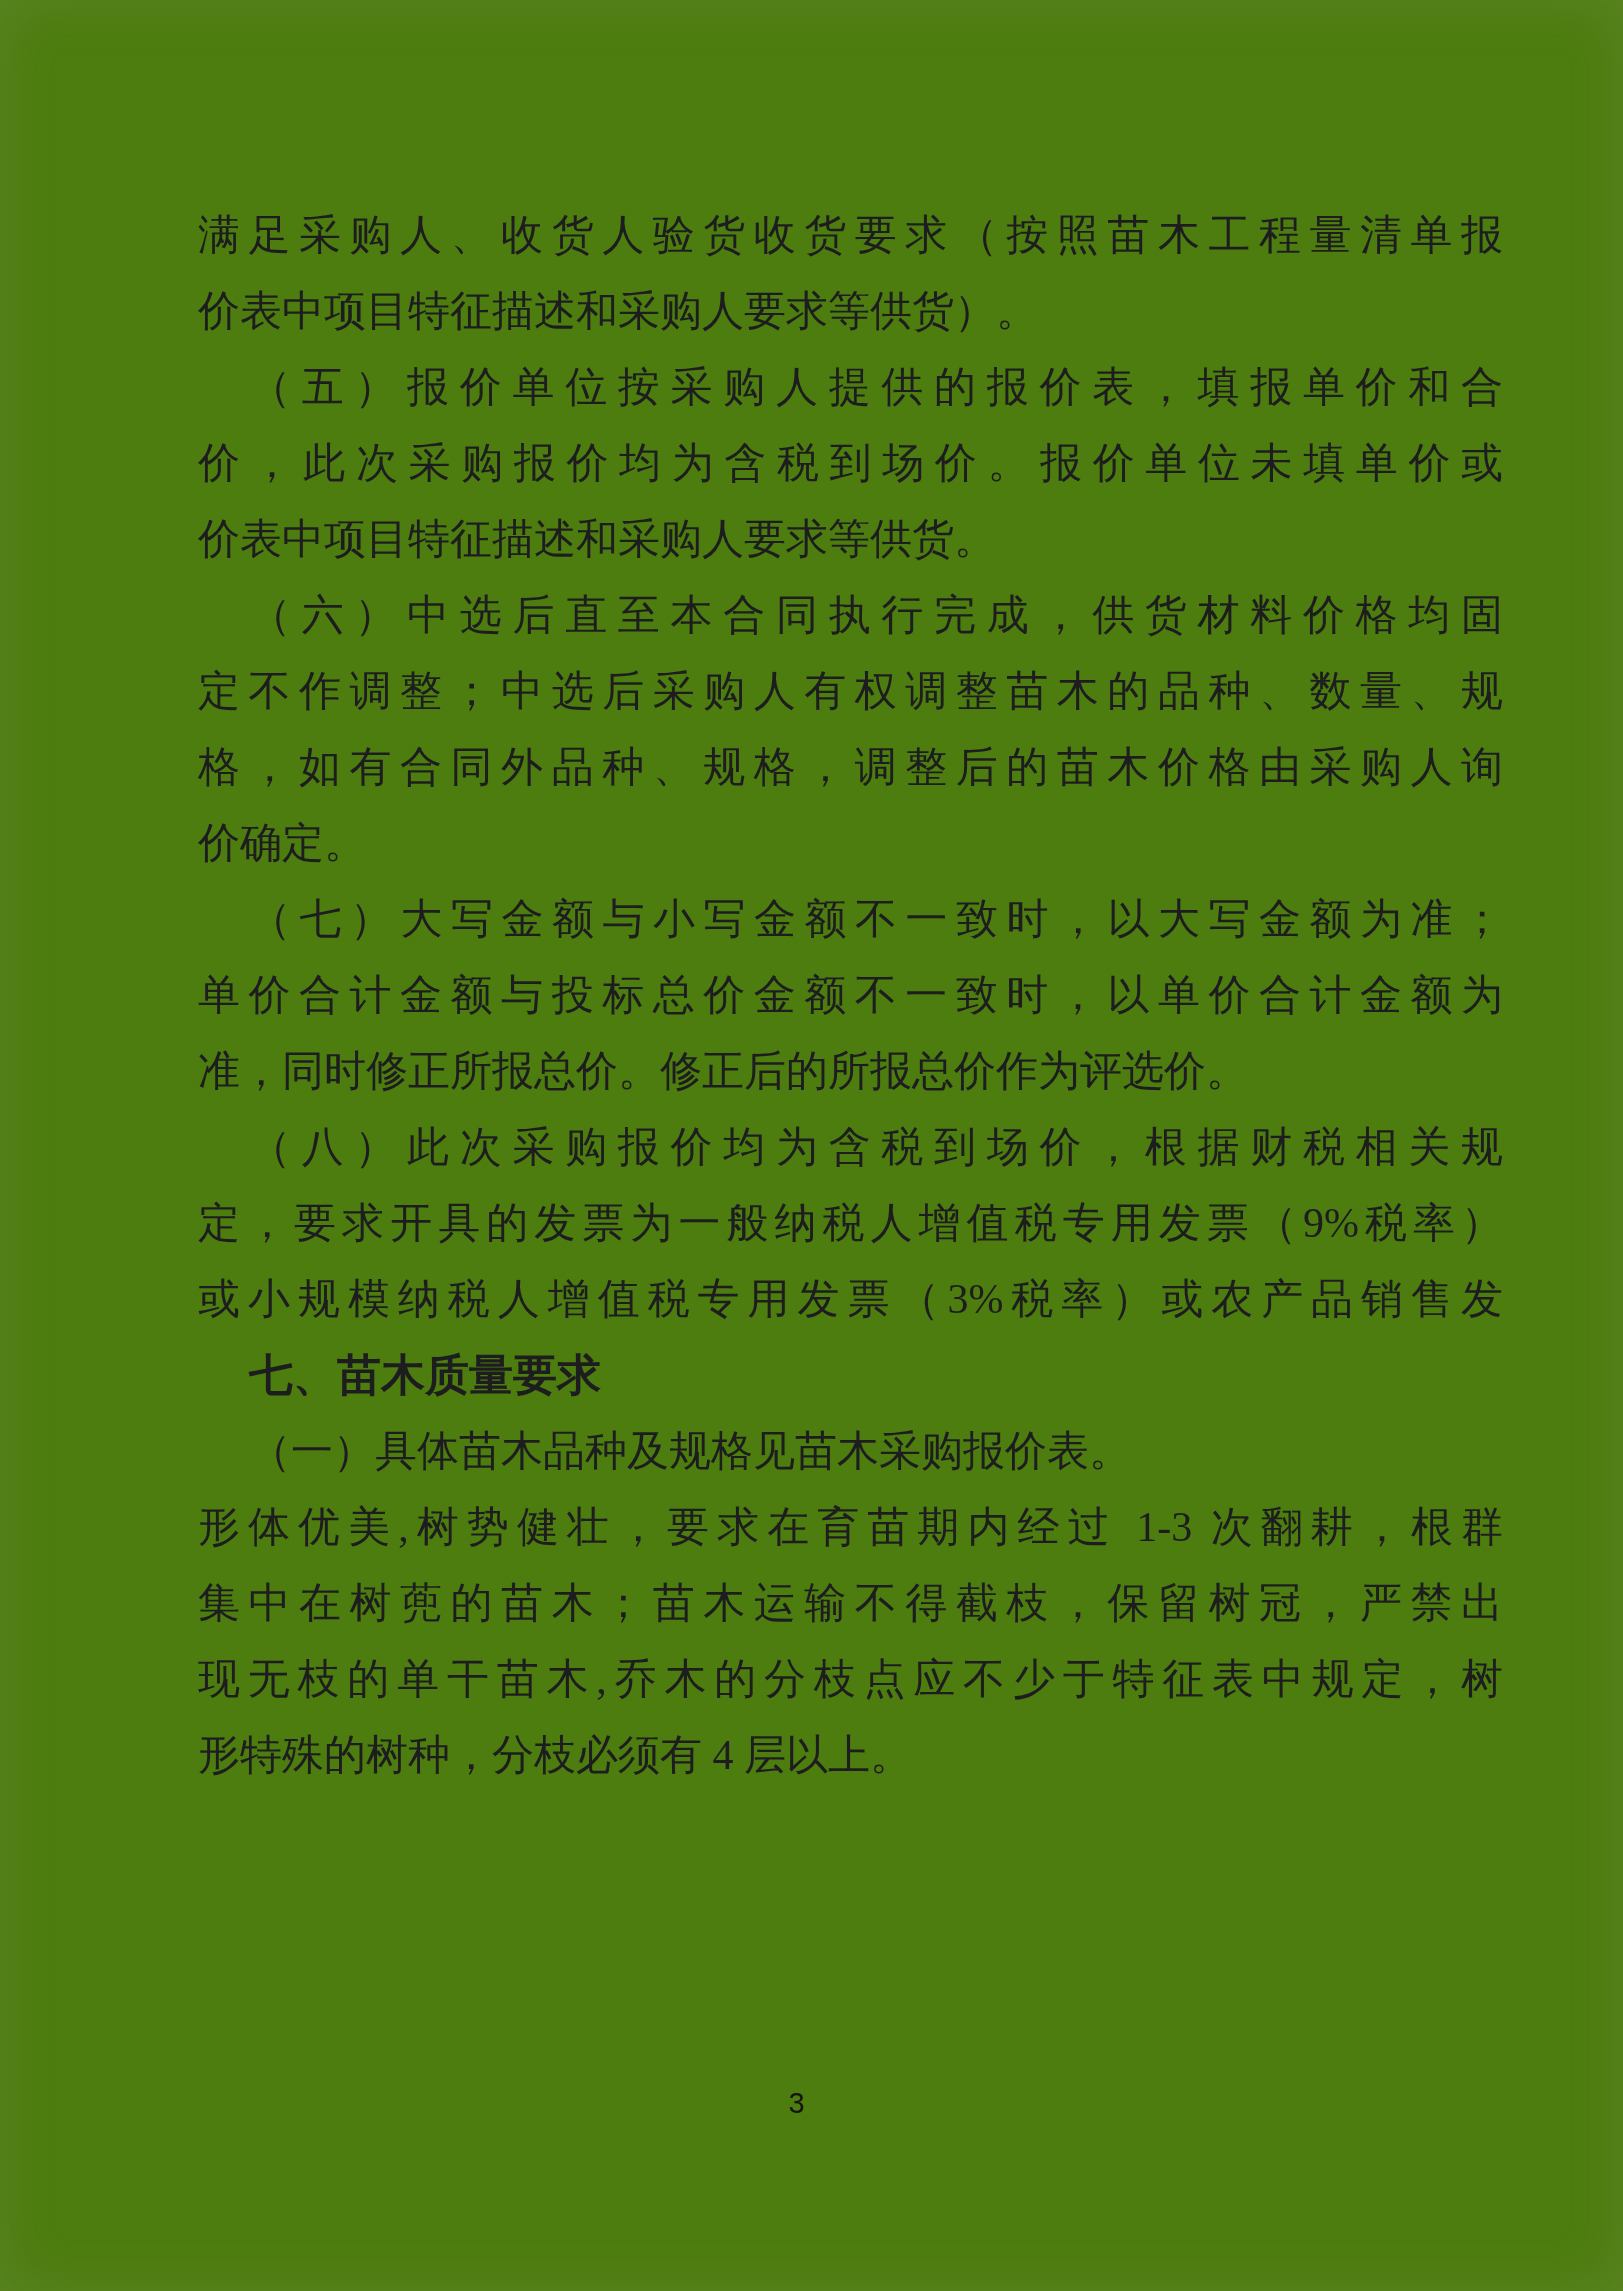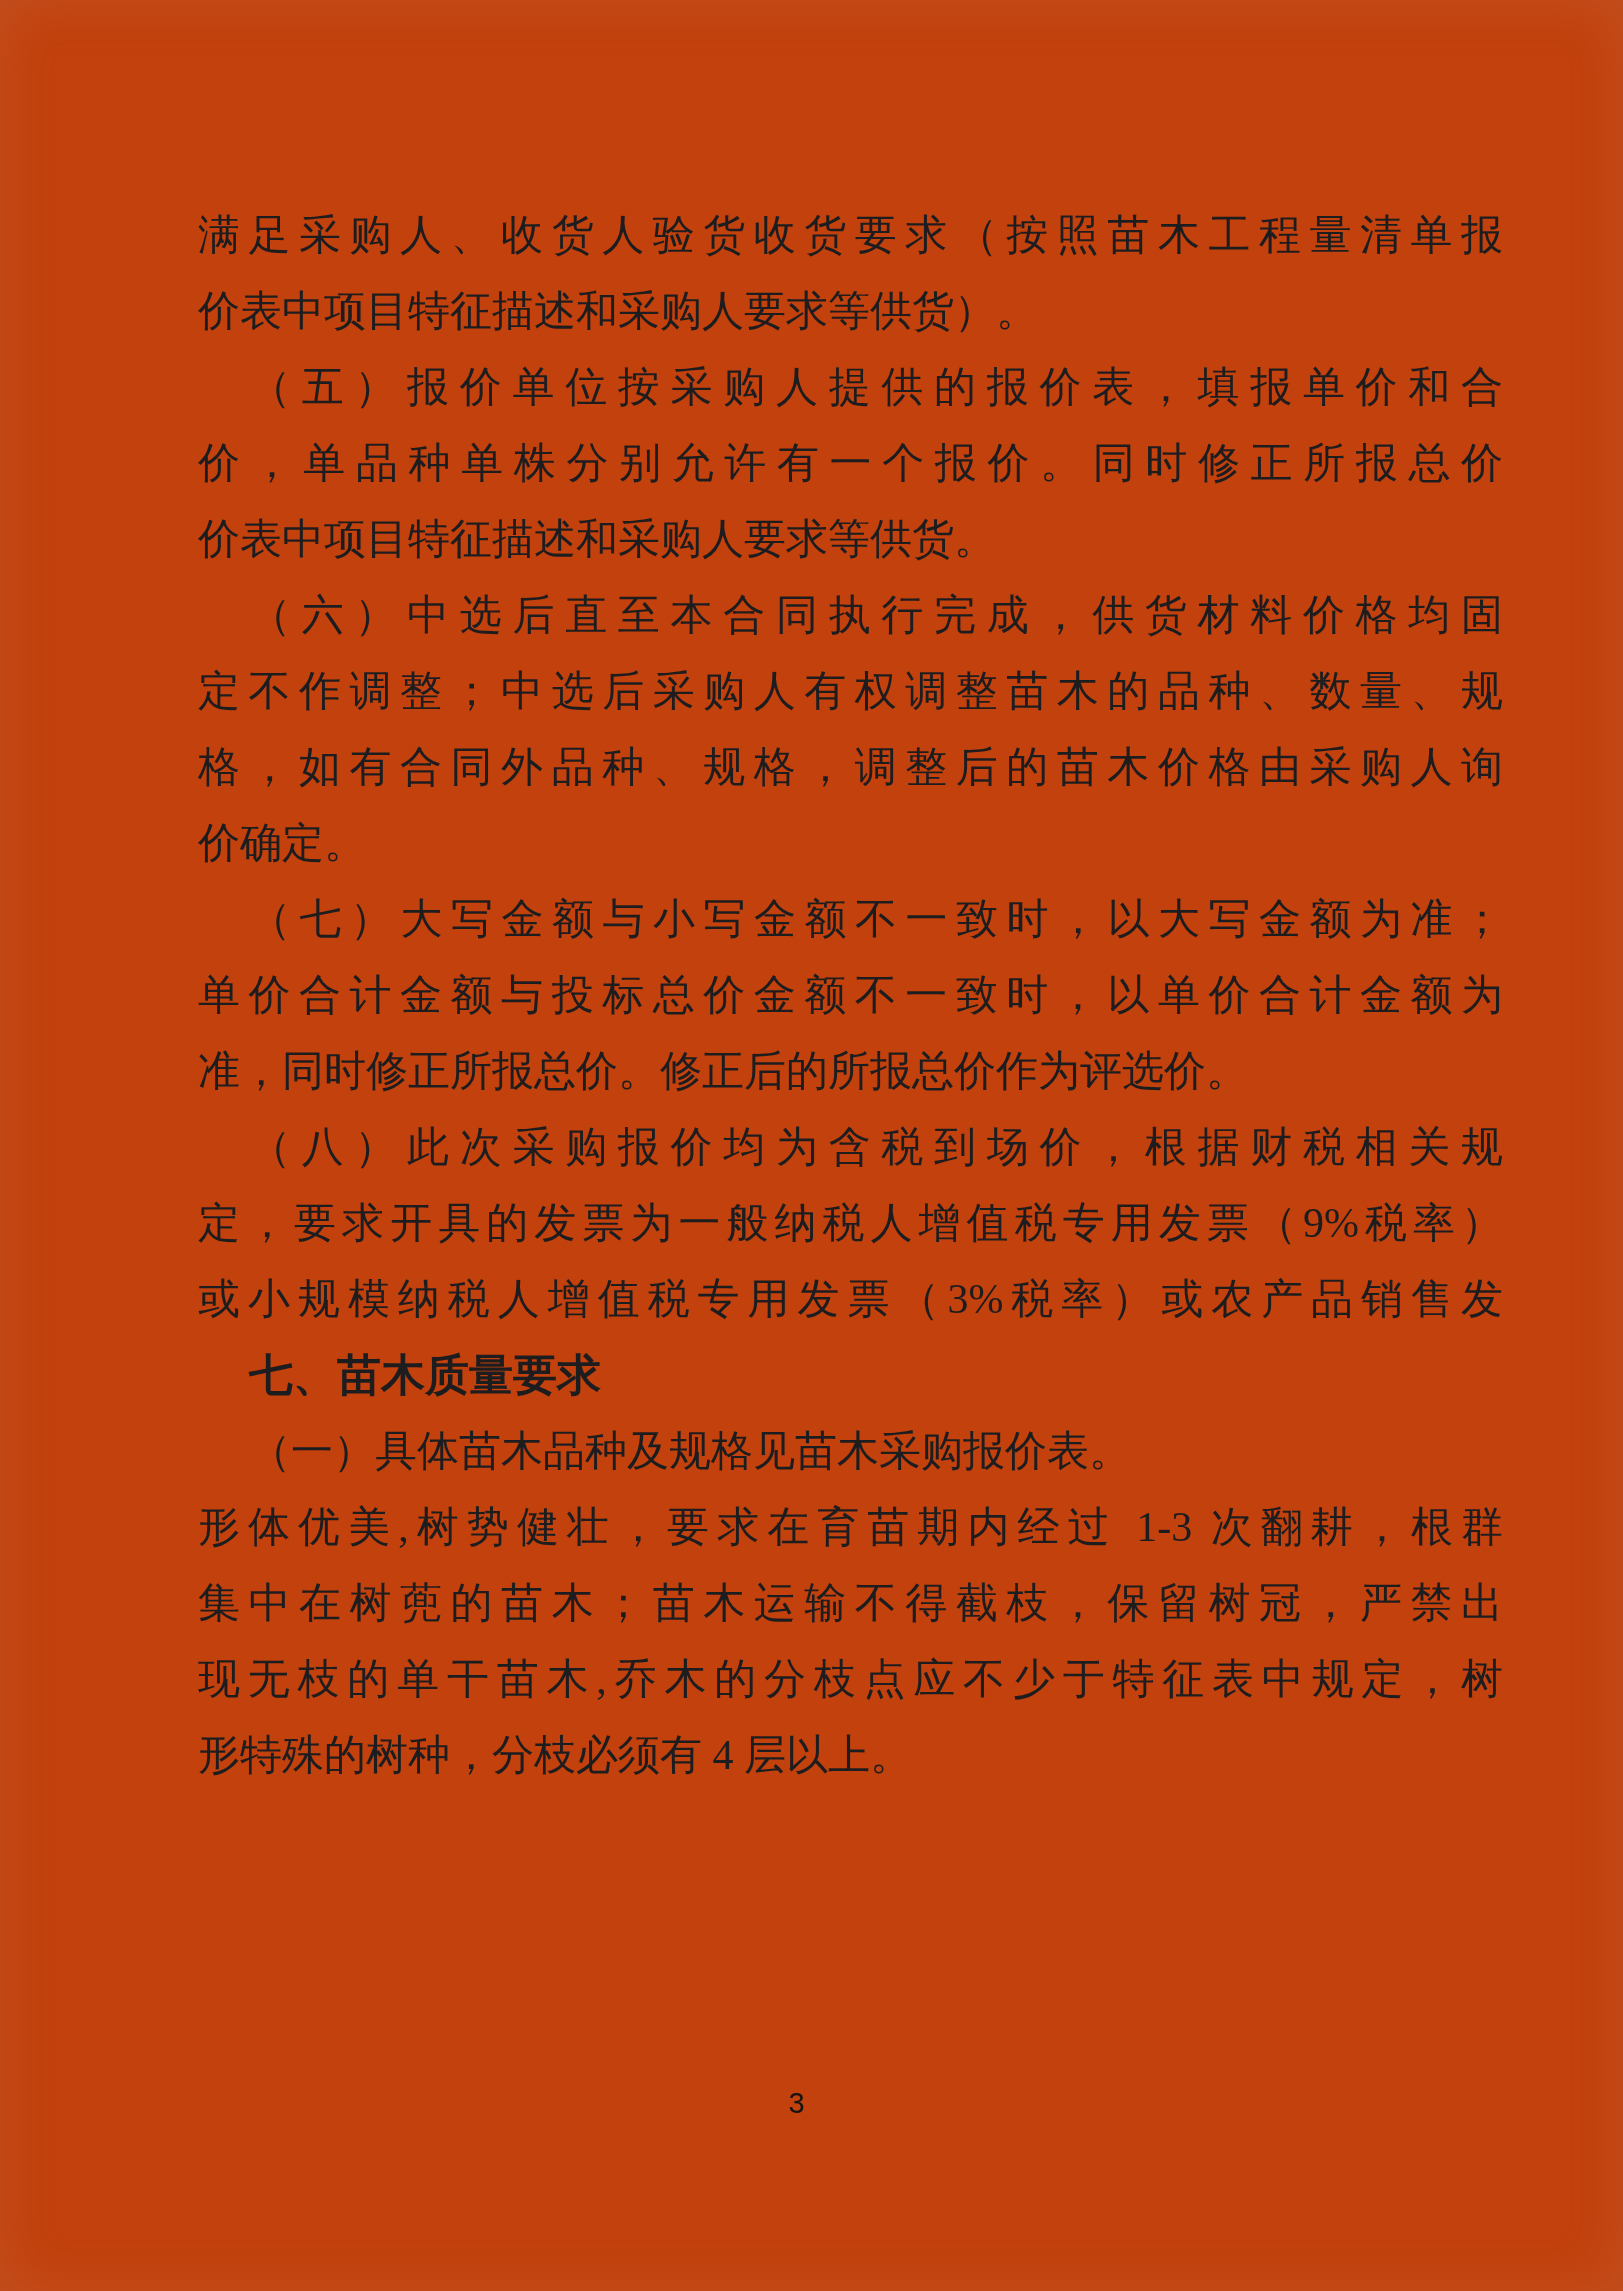--- a/index.html
+++ b/index.html
@@ -57,26 +57,26 @@
     text-align: center;
     font-family: "Liberation Sans", "DejaVu Sans", sans-serif;
     font-size: 29px;
     line-height: 39px;
     color: #141414;
   }
 </style>
 </head>
 <body>
 
-<div class="page" style="background: #c2410c;">
+<div class="page" style="background: #4d7c0f;">
   <div class="text-block">
       <div class="line align-justify" style="color: rgb(29, 29, 31);">满足采购人、收货人验货收货要求（按照苗木工程量清单报</div>
       <div class="line align-left" style="color: rgb(29, 29, 31);">价表中项目特征描述和采购人要求等供货）。</div>
       <div class="line align-justify indent" style="color: rgb(29, 29, 31);">（五）报价单位按采购人提供的报价表，填报单价和合</div>
-      <div class="line align-justify" style="color: rgb(29, 29, 31);">价，单品种单株分别允许有一个报价。同时修正所报总价</div>
+      <div class="line align-justify" style="color: rgb(29, 29, 31);">价，此次采购报价均为含税到场价。报价单位未填单价或</div>
       <div class="line align-left" style="color: rgb(29, 29, 31);">价表中项目特征描述和采购人要求等供货。</div>
       <div class="line align-justify indent" style="color: rgb(29, 29, 31);">（六）中选后直至本合同执行完成，供货材料价格均固</div>
       <div class="line align-justify" style="color: rgb(29, 29, 31);">定不作调整；中选后采购人有权调整苗木的品种、数量、规</div>
       <div class="line align-justify" style="color: rgb(29, 29, 31);">格，如有合同外品种、规格，调整后的苗木价格由采购人询</div>
       <div class="line align-left" style="color: rgb(29, 29, 31);">价确定。</div>
       <div class="line align-justify indent" style="color: rgb(29, 29, 31);">（七）大写金额与小写金额不一致时，以大写金额为准；</div>
       <div class="line align-justify" style="color: rgb(29, 29, 31);">单价合计金额与投标总价金额不一致时，以单价合计金额为</div>
       <div class="line align-left" style="color: rgb(29, 29, 31);">准，同时修正所报总价。修正后的所报总价作为评选价。</div>
       <div class="line align-justify indent" style="color: rgb(29, 29, 31);">（八）此次采购报价均为含税到场价，根据财税相关规</div>
       <div class="line align-justify" style="color: rgb(29, 29, 31);">定，要求开具的发票为一般纳税人增值税专用发票（9%税率）</div>

